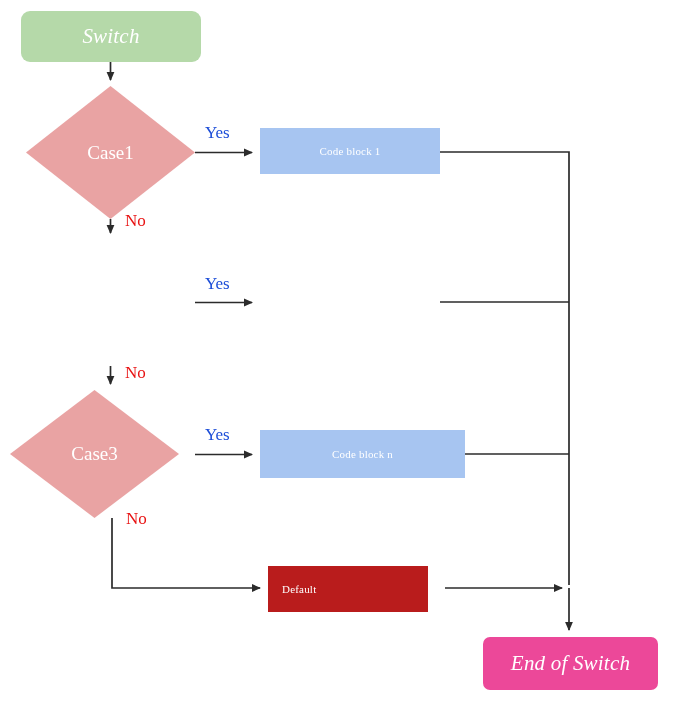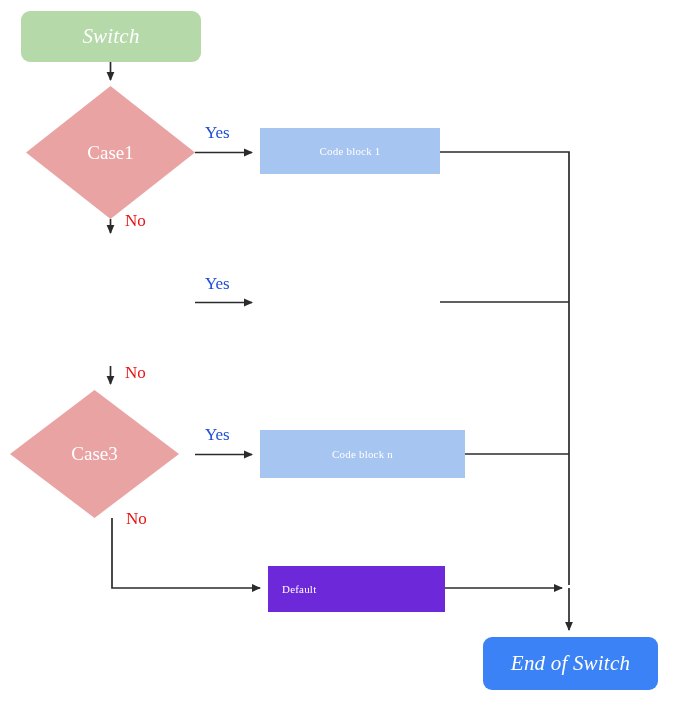--- a/index.html
+++ b/index.html
@@ -146,25 +146,25 @@
 
   <div class="node process" style="left:260px; top:128px; width:180px; height:46px; background:#a7c5f1;">
     <span>Code block 1</span>
   </div>
 
 
   <div class="node process" style="left:260px; top:430px; width:205px; height:48px; background:#a7c5f1;">
     <span>Code block n</span>
   </div>
 
-  <div class="node process left-align" style="left:268px; top:566px; width:177px; height:46px; background:#6d28d9;">
+  <div class="node process left-align" style="left:268px; top:566px; width:160px; height:46px; background:#b91c1c;">
     <span>Default</span>
   </div>
 
-  <div class="node terminal" style="left:483px; top:637px; width:175px; height:53px; background:#3b82f6;">
+  <div class="node terminal" style="left:483px; top:637px; width:175px; height:53px; background:#ec4899;border-radius:7px;">
     <span>End of Switch</span>
   </div>
 
   <div class="edge-label yes" style="left:205px; top:124px;">Yes</div>
   <div class="edge-label yes" style="left:205px; top:275px;">Yes</div>
   <div class="edge-label yes" style="left:205px; top:426px;">Yes</div>
 
   <div class="edge-label no" style="left:125px; top:212px;">No</div>
   <div class="edge-label no" style="left:125px; top:364px;">No</div>
   <div class="edge-label no" style="left:126px; top:510px;">No</div>

